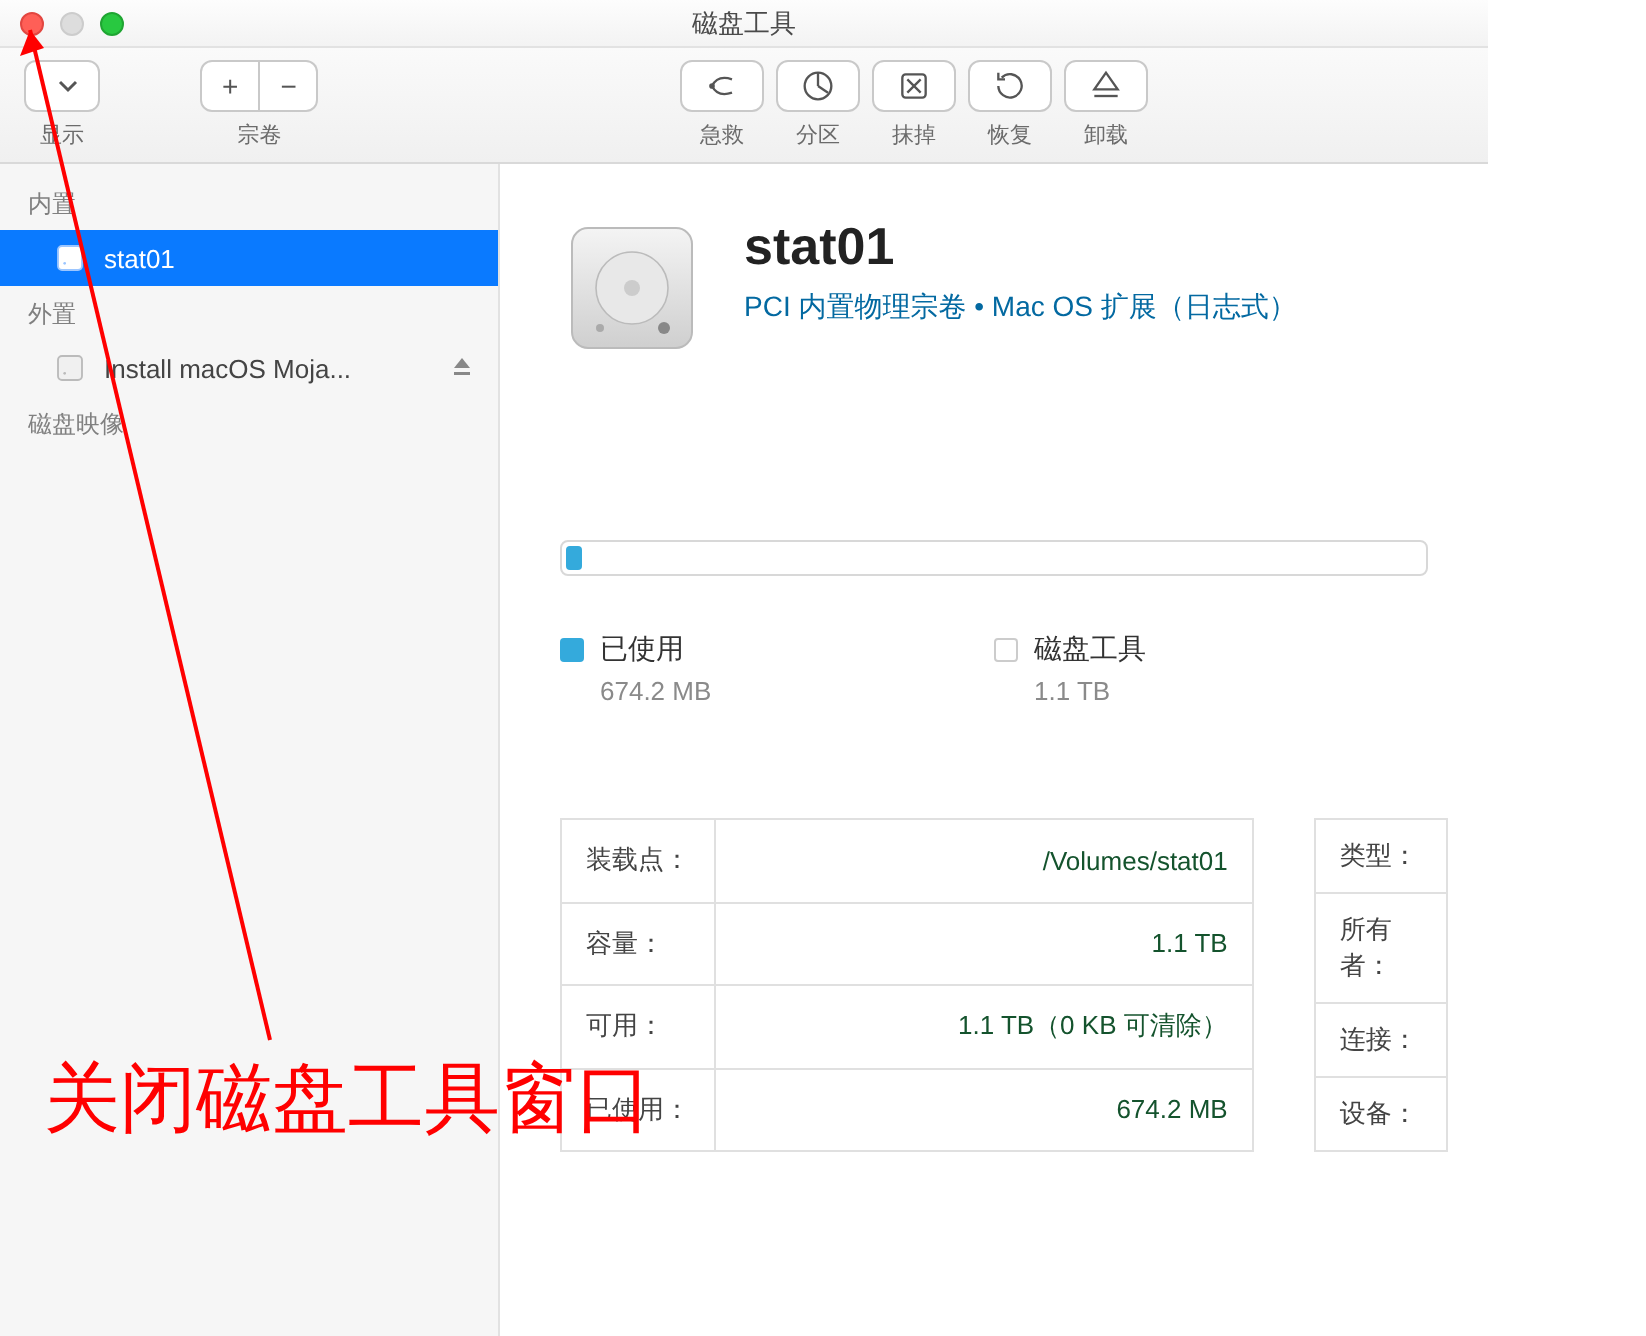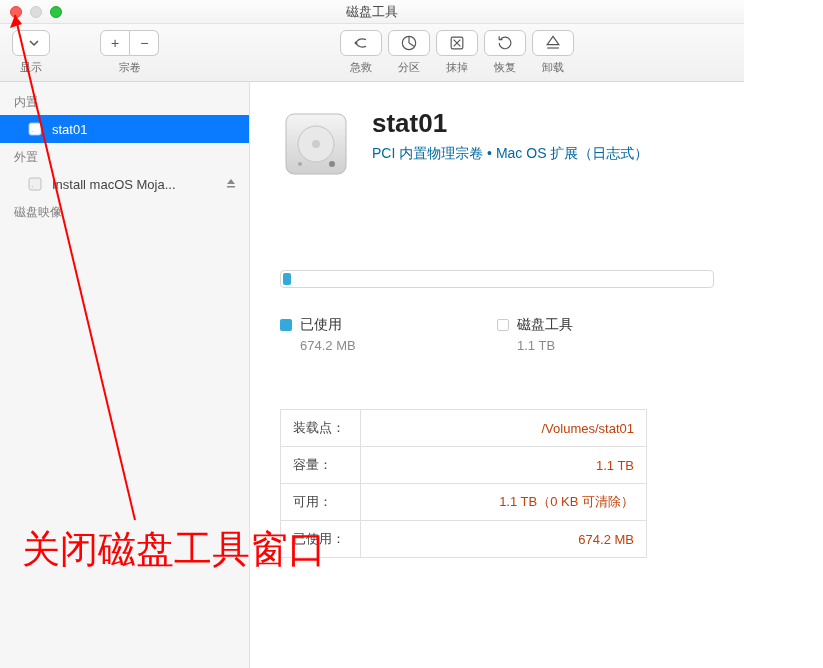--- a/index.html
+++ b/index.html
@@ -43,21 +43,21 @@
   .usage-col { flex:1; }
   .uc-label { font-size:14px; color:#333; font-weight:500; display:flex; align-items:center; gap:8px; }
   .uc-val { font-size:13px; color:#8a8a8a; margin-top:4px; margin-left:20px; }
   .swatch { width:12px; height:12px; border-radius:2px; display:inline-block; }
   .sw-blue { background:#34aadc; }
   .sw-white { background:#fff; border:1px solid #ccc; }
   .details { margin-top:56px; display:flex; gap:30px; padding-right:20px; }
   .details table { border-collapse:collapse; font-size:13px; color:#555; }
   .details td { border:1px solid #e0e0e0; padding:9px 12px; }
   .details td.label { width:80px; color:#444; }
-  .details td.val { text-align:right; width:286px; color:#c2410c; }
+  .details td.val { text-align:right; width:286px; color:#14532d; }
   .details .t2 td.label { width:70px; }
   .annotation { position:absolute; left:22px; top:524px; font-size:38px; color:#ff0000; font-family: "Songti SC","SimSun",serif; }
   .arrow-svg { position:absolute; left:0; top:0; pointer-events:none; }
 </style>
 </head>
 <body>
 
 <div class="window">
 
   <div class="titlebar">
@@ -239,20 +239,36 @@
           <tr>
                 <td class="label">可用：</td>
                 <td class="val">1.1 TB（0 KB 可清除）</td>
               </tr>
           <tr>
                 <td class="label">已使用：</td>
                 <td class="val">674.2 MB</td>
               </tr>
         </tbody>
           </table>
+        <table class="t2">
+          <tbody>
+              <tr>
+                <td class="label">类型：</td>
+              </tr>
+          <tr>
+                <td class="label">所有者：</td>
+              </tr>
+          <tr>
+                <td class="label">连接：</td>
+              </tr>
+          <tr>
+                <td class="label">设备：</td>
+              </tr>
+        </tbody>
+          </table>
       </div>
     </div>
   </div>
 
   <svg class="arrow-svg" width="823" height="668">
     <line x1="15" y1="15" x2="135" y2="520" stroke="#ff0000" stroke-width="2"></line>
     <polygon points="15,15 10,28 22,24" fill="#ff0000"></polygon>
   </svg>
   <div class="annotation">关闭磁盘工具窗口</div>
 </div>

